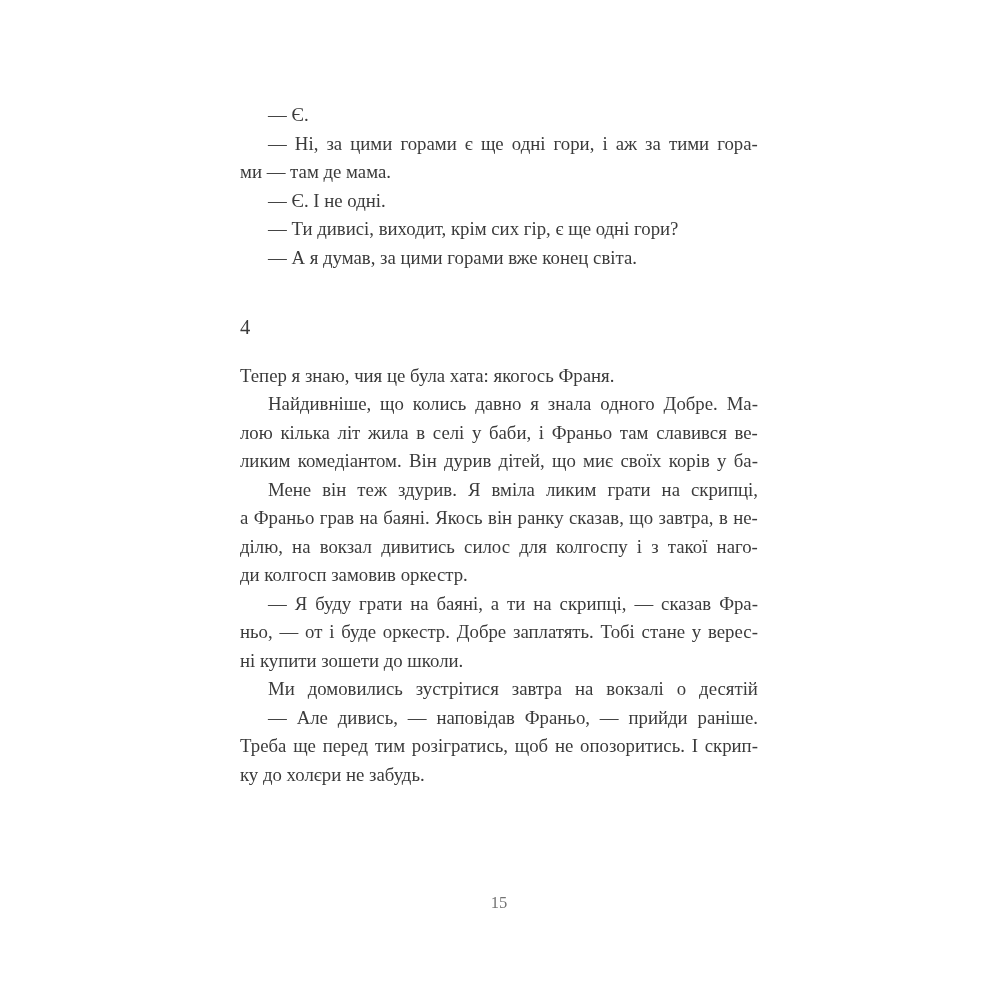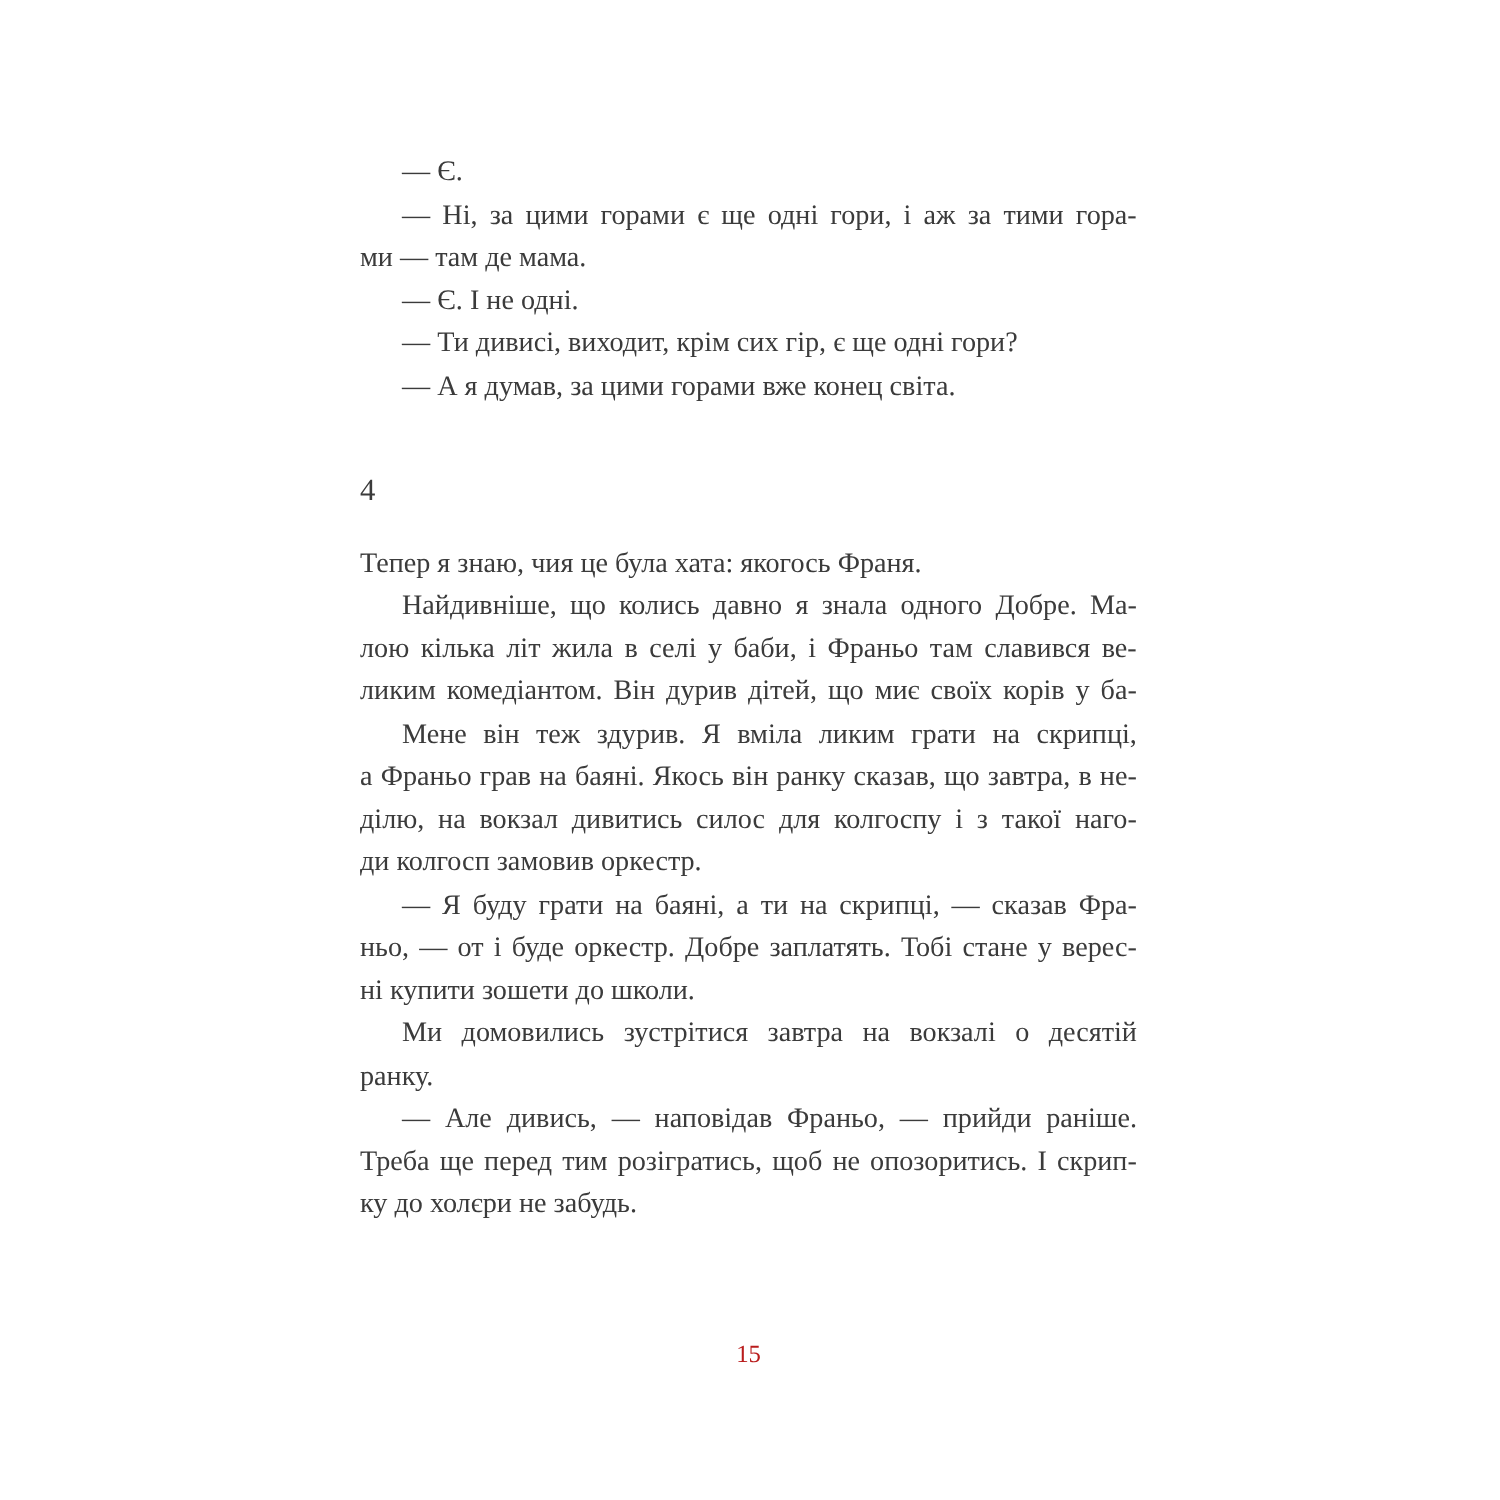--- a/index.html
+++ b/index.html
@@ -39,21 +39,21 @@
     color: #3b3b3b;
   }
   .pagenum {
     position: absolute;
     left: 240px;
     top: 893px;
     width: 518px;
     text-align: center;
     font-size: 16.5px;
     line-height: 20px;
-    color: #b91c1c;
+    color: #737373;
   }
 </style>
 </head>
 <body>
 
 <div class="book-page">
   <div class="content">
     <div class="block">
         <div class="para indent">
           <div class="line">— Є.</div>
@@ -88,21 +88,20 @@
           <div class="line just"><span>ділю,</span><span>на</span><span>вокзал</span><span>дивитись</span><span>силос</span><span>для</span><span>колгоспу</span><span>і</span><span>з</span><span>такої</span><span>наго-</span></div>
           <div class="line">ди колгосп замовив оркестр.</div>
         </div>
         <div class="para indent">
           <div class="line just"><span>—</span><span>Я</span><span>буду</span><span>грати</span><span>на</span><span>баяні,</span><span>а</span><span>ти</span><span>на</span><span>скрипці,</span><span>—</span><span>сказав</span><span>Фра-</span></div>
           <div class="line just"><span>ньо,</span><span>—</span><span>от</span><span>і</span><span>буде</span><span>оркестр.</span><span>Добре</span><span>заплатять.</span><span>Тобі</span><span>стане</span><span>у</span><span>верес-</span></div>
           <div class="line">ні купити зошети до школи.</div>
         </div>
         <div class="para indent">
           <div class="line just"><span>Ми</span><span>домовились</span><span>зустрітися</span><span>завтра</span><span>на</span><span>вокзалі</span><span>о</span><span>десятій</span></div>
-          <div class="line">ранку.</div>
         </div>
         <div class="para indent">
           <div class="line just"><span>—</span><span>Але</span><span>дивись,</span><span>—</span><span>наповідав</span><span>Франьо,</span><span>—</span><span>прийди</span><span>раніше.</span></div>
           <div class="line just"><span>Треба</span><span>ще</span><span>перед</span><span>тим</span><span>розігратись,</span><span>щоб</span><span>не</span><span>опозоритись.</span><span>І</span><span>скрип-</span></div>
           <div class="line">ку до холєри не забудь.</div>
         </div>
       </div>
   </div>
   <div class="pagenum">15</div>
 </div>

